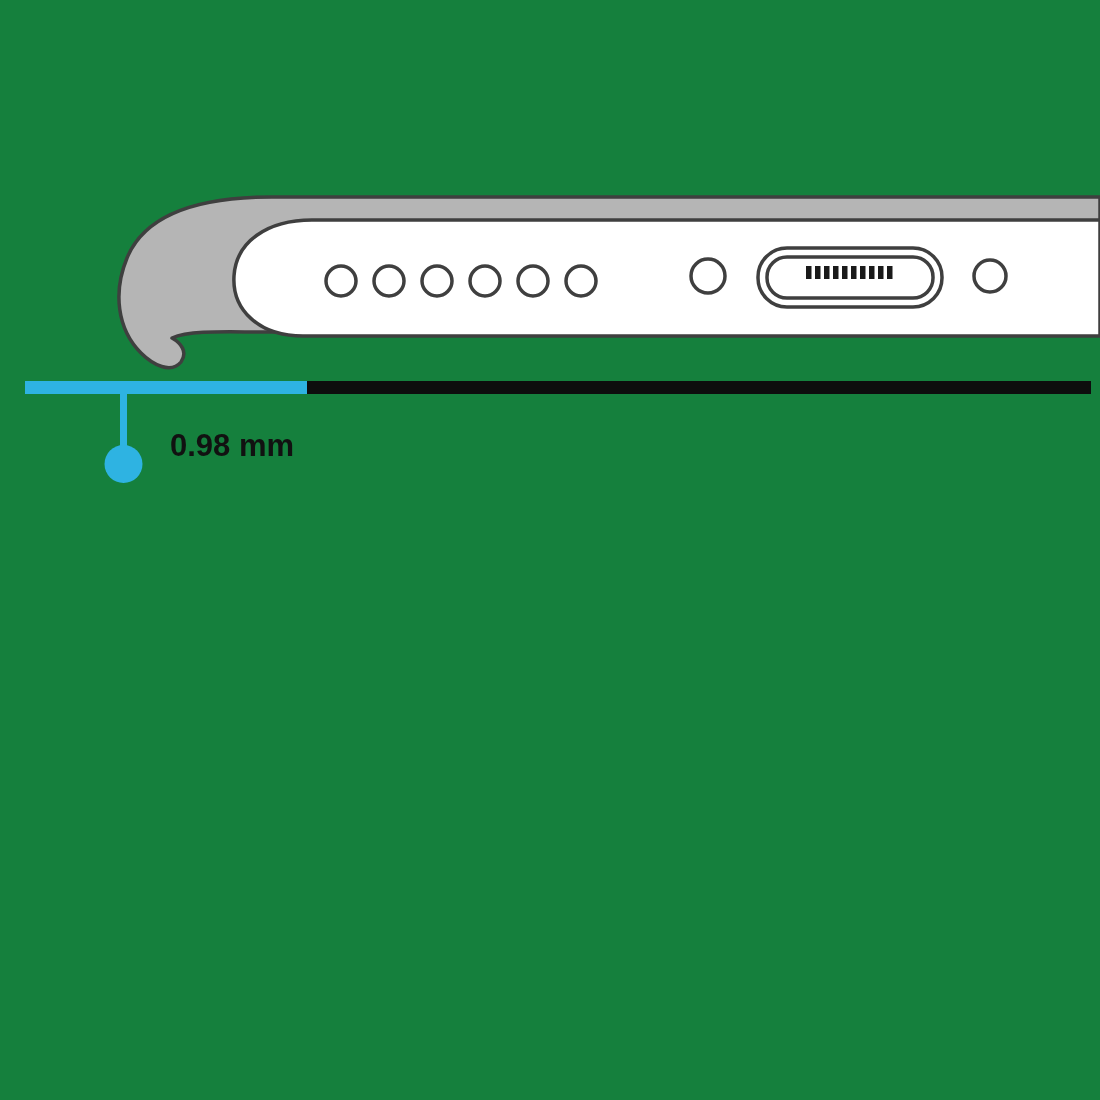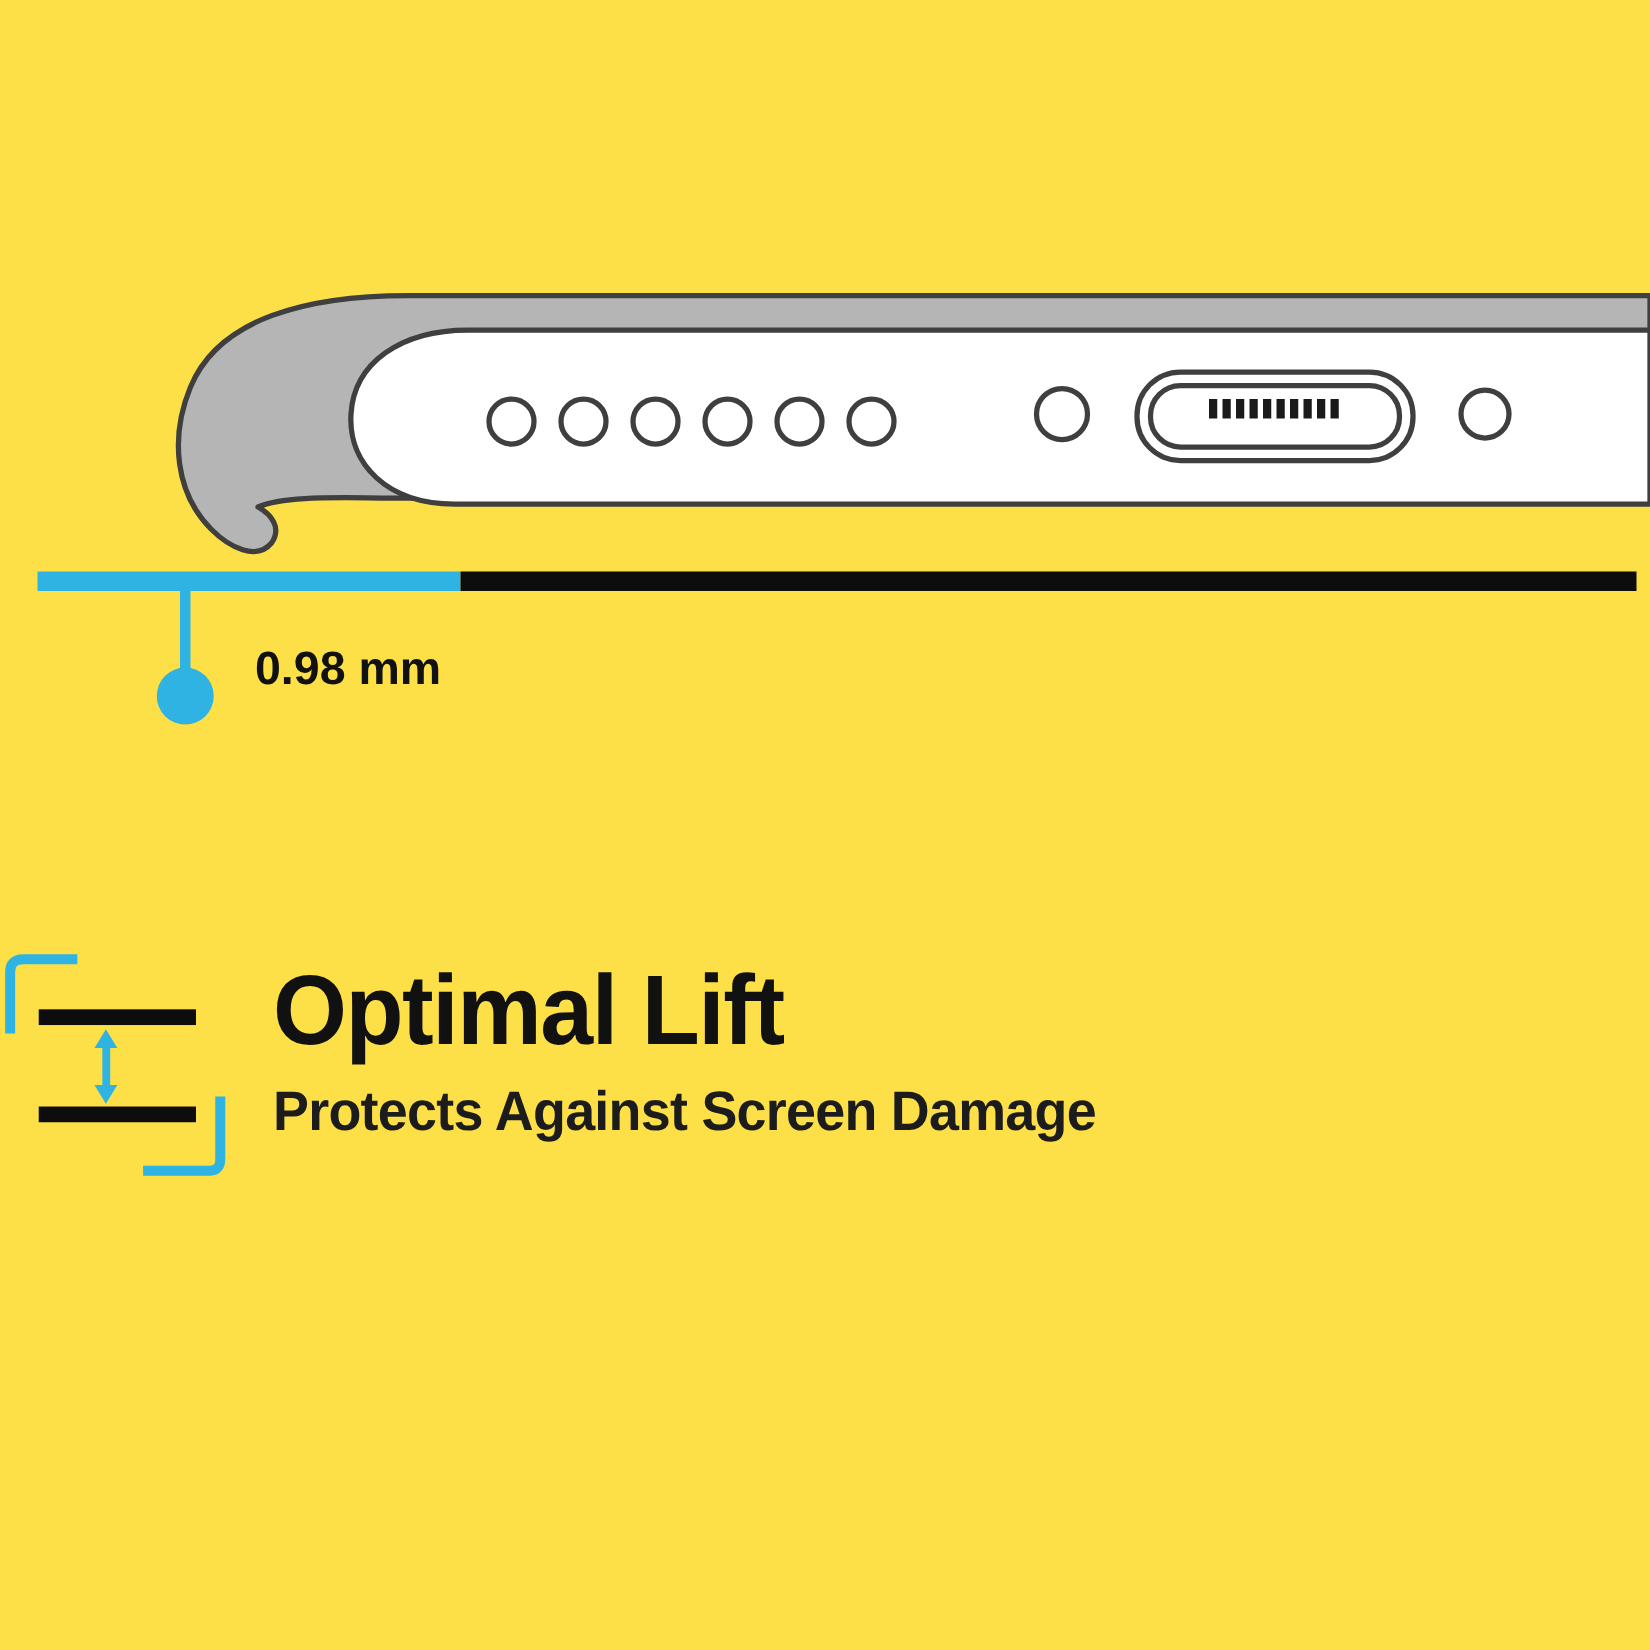--- a/index.html
+++ b/index.html
@@ -6,21 +6,21 @@
     --accent:#2eb3e2;
     --ink:#111111;
     --case-gray:#b5b5b5;
     --outline:#3f3f3f;
     --bar-black:#0d0d0d;
   }
   *{margin:0;padding:0;box-sizing:border-box;}
   html,body{width:1100px;height:1100px;background:#ffffff;overflow:hidden;}
   body{font-family:"Liberation Sans", sans-serif;position:relative;}
 
-  .canvas{position:absolute;inset:0;background:#fde047;}
+  .canvas{position:absolute;inset:0;background:#15803d;}
 
   .phone-svg{position:absolute;left:0;top:0;width:1100px;height:520px;display:block;}
 
   .case-fill{fill:var(--case-gray,#b5b5b5);stroke:var(--outline,#3f3f3f);stroke-width:3.5;stroke-linejoin:round;}
   .body-fill{fill:#ffffff;stroke:var(--outline,#3f3f3f);stroke-width:3.5;stroke-linejoin:round;}
   .hole{fill:#ffffff;stroke:var(--outline,#3f3f3f);stroke-width:3.5;}
   .port-line{fill:none;stroke:var(--outline,#3f3f3f);stroke-width:3.5;}
   .pin{fill:#1a1a1a;}
   .accent-fill{fill:var(--accent,#2eb3e2);}
   .black-fill{fill:var(--bar-black,#0d0d0d);}
@@ -105,33 +105,14 @@
     <g>
       <rect class="accent-fill" x="25" y="381" width="282" height="13"></rect>
       <rect class="black-fill" x="307" y="381" width="784" height="13"></rect>
       <rect class="accent-fill" x="120" y="392" width="7" height="56"></rect>
       <circle class="accent-fill" cx="123.5" cy="464" r="19"></circle>
     </g>
   </svg>
 
   <div class="measure-label">0.98 mm</div>
 
-  <div class="feature">
-
-    <svg class="lift-svg" viewBox="0 0 170 170" aria-hidden="true">
-      <path class="bracket" d="M 52 10 L 14 10 Q 5 10 5 19 L 5 62"></path>
-      <rect class="bar" x="25" y="45" width="110" height="11"></rect>
-      <g class="accent-fill">
-        <rect x="69.5" y="70" width="5.5" height="30"></rect>
-        <polygon points="72,59 64,72 80,72"></polygon>
-        <polygon points="72,111 64,98 80,98"></polygon>
-      </g>
-      <rect class="bar" x="25" y="113" width="110" height="11"></rect>
-      <path class="bracket" d="M 98 158 L 144 158 Q 152 158 152 150 L 152 106"></path>
-    </svg>
-
-    <div class="feature-text">
-      <div class="feature-title">Optimal Lift</div>
-      <div class="feature-subtitle">Protects Against Screen Damage</div>
-    </div>
-  </div>
 
 </div>
 
 </body></html>

